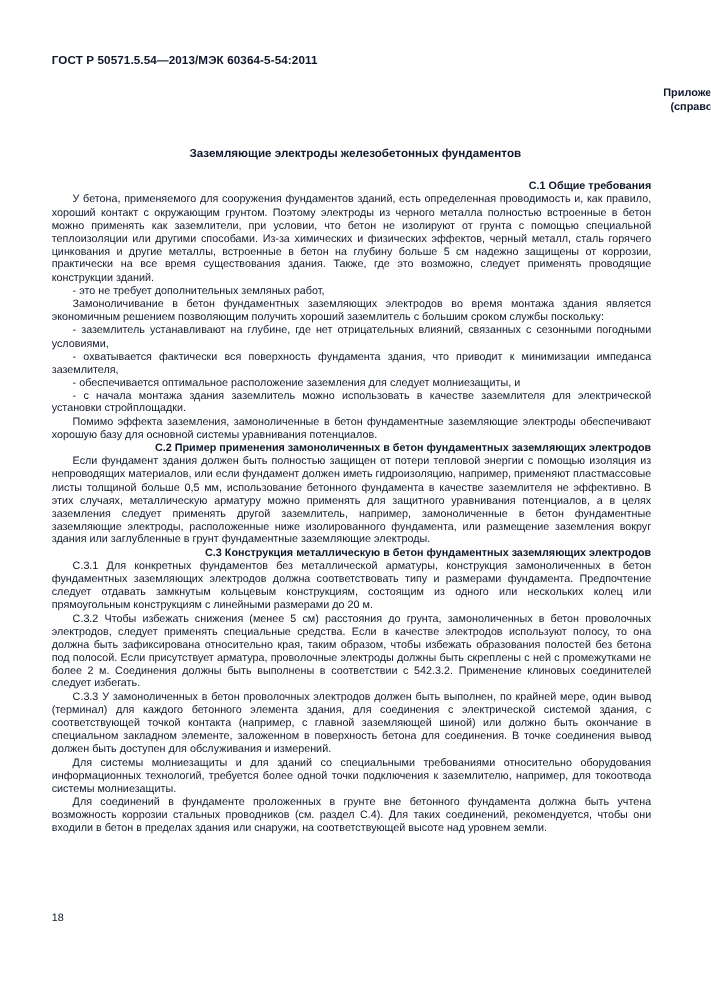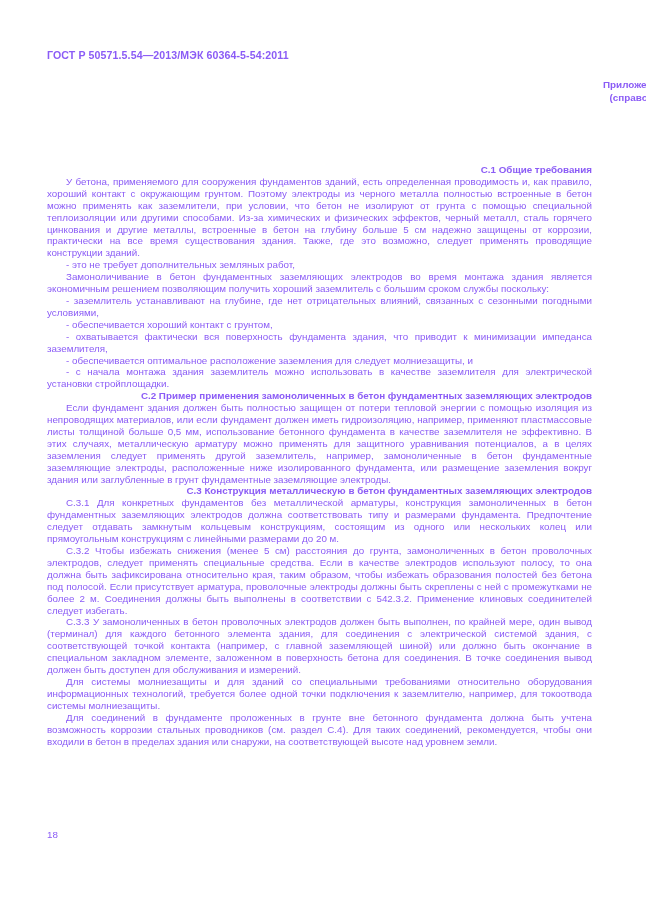--- a/index.html
+++ b/index.html
@@ -5,21 +5,21 @@
   html, body {
     margin: 0;
     padding: 0;
     background: #ffffff;
   }
   .page {
     position: relative;
     width: 646px;
     height: 913px;
     background: #ffffff;
-    color: #8b5cf6;
+    color: #0f172a;
     font-family: "Liberation Sans", sans-serif;
     overflow: hidden;
   }
   .doc-header {
     position: absolute;
     top: 49px;
     left: 47px;
     font-size: 10.6px;
     font-weight: bold;
     letter-spacing: 0.1px;
@@ -78,32 +78,33 @@
 
 <div class="page">
 
   <div class="doc-header">ГОСТ Р 50571.5.54—2013/МЭК 60364-5-54:2011</div>
 
   <div class="annex">
     <div>Приложение С</div>
     <div>(справочное)</div>
   </div>
 
+  <h1 class="doc-title">Заземляющие электроды железобетонных фундаментов</h1>
 
   <div class="doc-body">
 
     <h2 class="section-heading">С.1 Общие требования</h2>
     <p>У бетона, применяемого для сооружения фундаментов зданий, есть определенная проводимость и, как правило, хороший контакт с окружающим грунтом. Поэтому электроды из черного металла полностью встроенные в бетон можно применять как заземлители, при условии, что бетон не изолируют от грунта с помощью специальной теплоизоляции или другими способами. Из-за химических и физических эффектов, черный металл, сталь горячего цинкования и другие металлы, встроенные в бетон на глубину больше 5 см надежно защищены от коррозии, практически на все время существования здания. Также, где это возможно, следует применять проводящие конструкции зданий.</p>
     <p>- это не требует дополнительных земляных работ,</p>
     <p>Замоноличивание в бетон фундаментных заземляющих электродов во время монтажа здания является экономичным решением позволяющим получить хороший заземлитель с большим сроком службы поскольку:</p>
     <p>- заземлитель устанавливают на глубине, где нет отрицательных влияний, связанных с сезонными погодными условиями,</p>
-    <p>- обеспечивается хороший контакт с грунтом,</p>
     <p>- охватывается фактически вся поверхность фундамента здания, что приводит к минимизации импеданса заземлителя,</p>
     <p>- обеспечивается оптимальное расположение заземления для следует молниезащиты, и</p>
     <p>- с начала монтажа здания заземлитель можно использовать в качестве заземлителя для электрической установки стройплощадки.</p>
+    <p>Помимо эффекта заземления, замоноличенные в бетон фундаментные заземляющие электроды обеспечивают хорошую базу для основной системы уравнивания потенциалов.</p>
 
     <h2 class="section-heading">С.2 Пример применения замоноличенных в бетон фундаментных заземляющих электродов</h2>
     <p>Если фундамент здания должен быть полностью защищен от потери тепловой энергии с помощью изоляция из непроводящих материалов, или если фундамент должен иметь гидроизоляцию, например, применяют пластмассовые листы толщиной больше 0,5 мм, использование бетонного фундамента в качестве заземлителя не эффективно. В этих случаях, металлическую арматуру можно применять для защитного уравнивания потенциалов, а в целях заземления следует применять другой заземлитель, например, замоноличенные в бетон фундаментные заземляющие электроды, расположенные ниже изолированного фундамента, или размещение заземления вокруг здания или заглубленные в грунт фундаментные заземляющие электроды.</p>
 
     <h2 class="section-heading">С.3 Конструкция металлическую в бетон фундаментных заземляющих электродов</h2>
     <p>С.3.1 Для конкретных фундаментов без металлической арматуры, конструкция замоноличенных в бетон фундаментных заземляющих электродов должна соответствовать типу и размерами фундамента. Предпочтение следует отдавать замкнутым кольцевым конструкциям, состоящим из одного или нескольких колец или прямоугольным конструкциям с линейными размерами до 20 м.</p>
     <p>С.3.2 Чтобы избежать снижения (менее 5 см) расстояния до грунта, замоноличенных в бетон проволочных электродов, следует применять специальные средства. Если в качестве электродов используют полосу, то она должна быть зафиксирована относительно края, таким образом, чтобы избежать образования полостей без бетона под полосой. Если присутствует арматура, проволочные электроды должны быть скреплены с ней с промежутками не более 2 м. Соединения должны быть выполнены в соответствии с 542.3.2. Применение клиновых соединителей следует избегать.</p>
     <p>С.3.3 У замоноличенных в бетон проволочных электродов должен быть выполнен, по крайней мере, один вывод (терминал) для каждого бетонного элемента здания, для соединения с электрической системой здания, с соответствующей точкой контакта (например, с главной заземляющей шиной) или должно быть окончание в специальном закладном элементе, заложенном в поверхность бетона для соединения. В точке соединения вывод должен быть доступен для обслуживания и измерений.</p>
     <p>Для системы молниезащиты и для зданий со специальными требованиями относительно оборудования информационных технологий, требуется более одной точки подключения к заземлителю, например, для токоотвода системы молниезащиты.</p>
     <p>Для соединений в фундаменте проложенных в грунте вне бетонного фундамента должна быть учтена возможность коррозии стальных проводников (см. раздел С.4). Для таких соединений, рекомендуется, чтобы они входили в бетон в пределах здания или снаружи, на соответствующей высоте над уровнем земли.</p>

